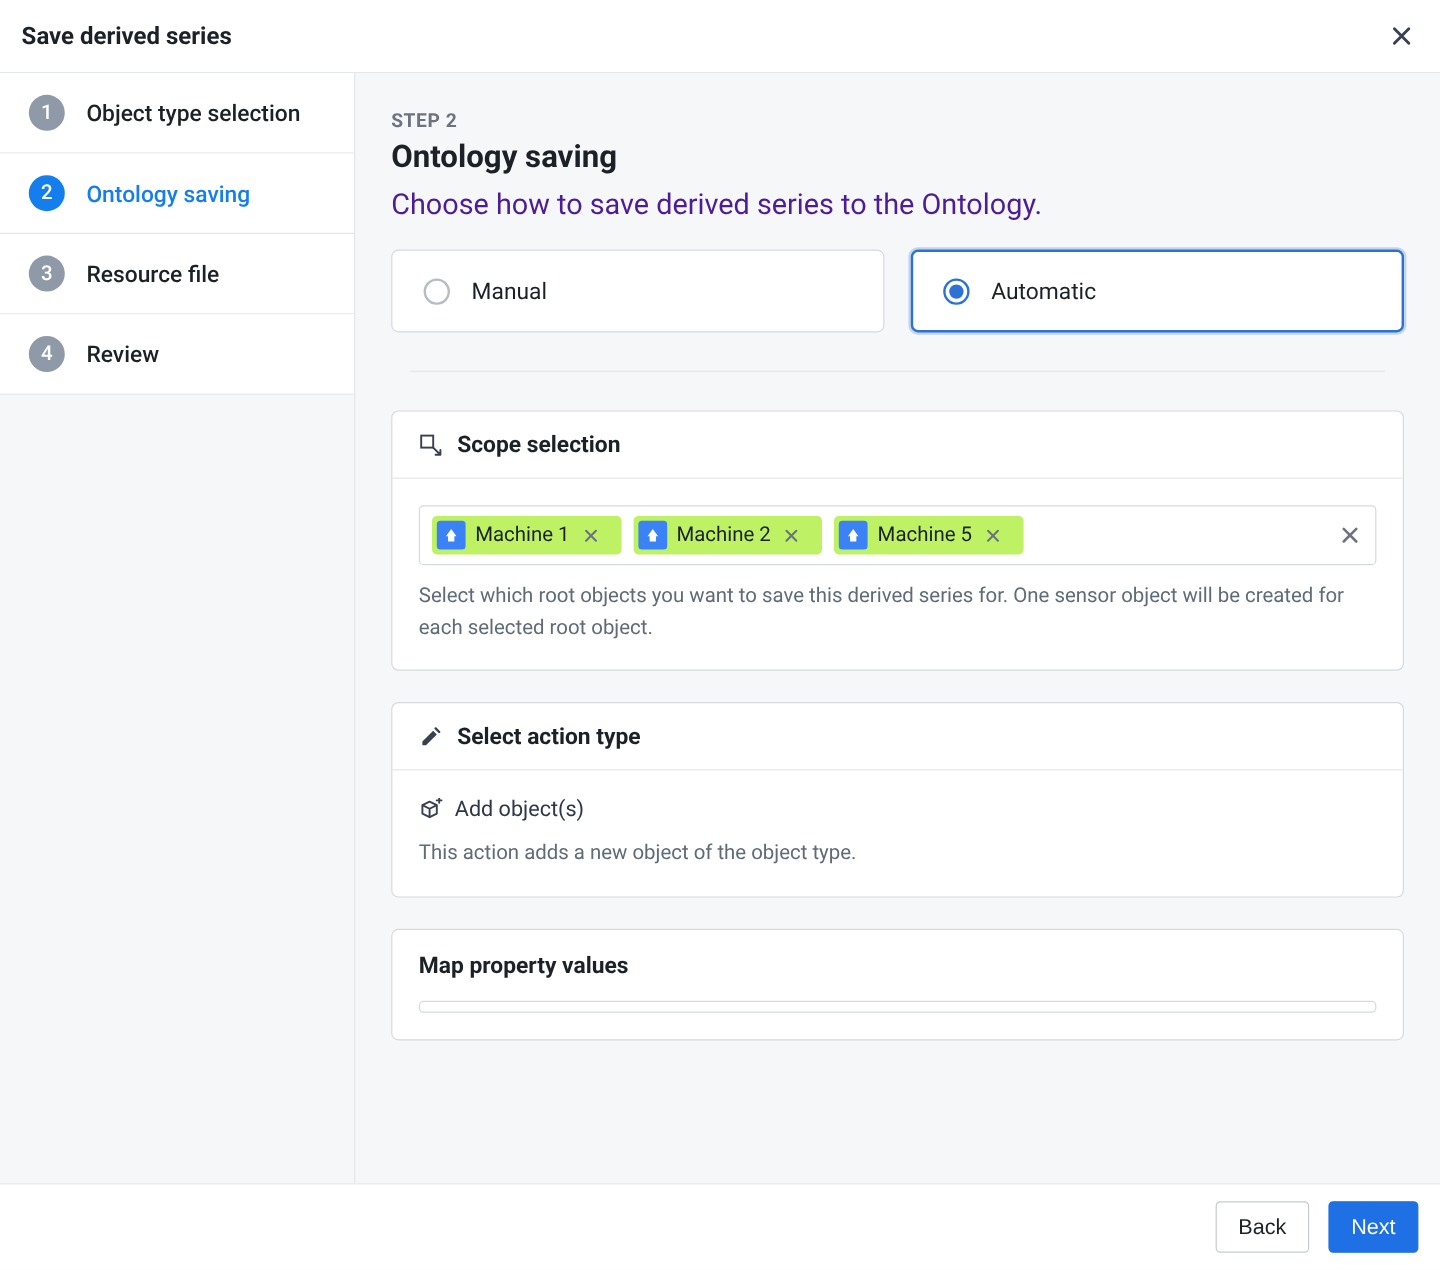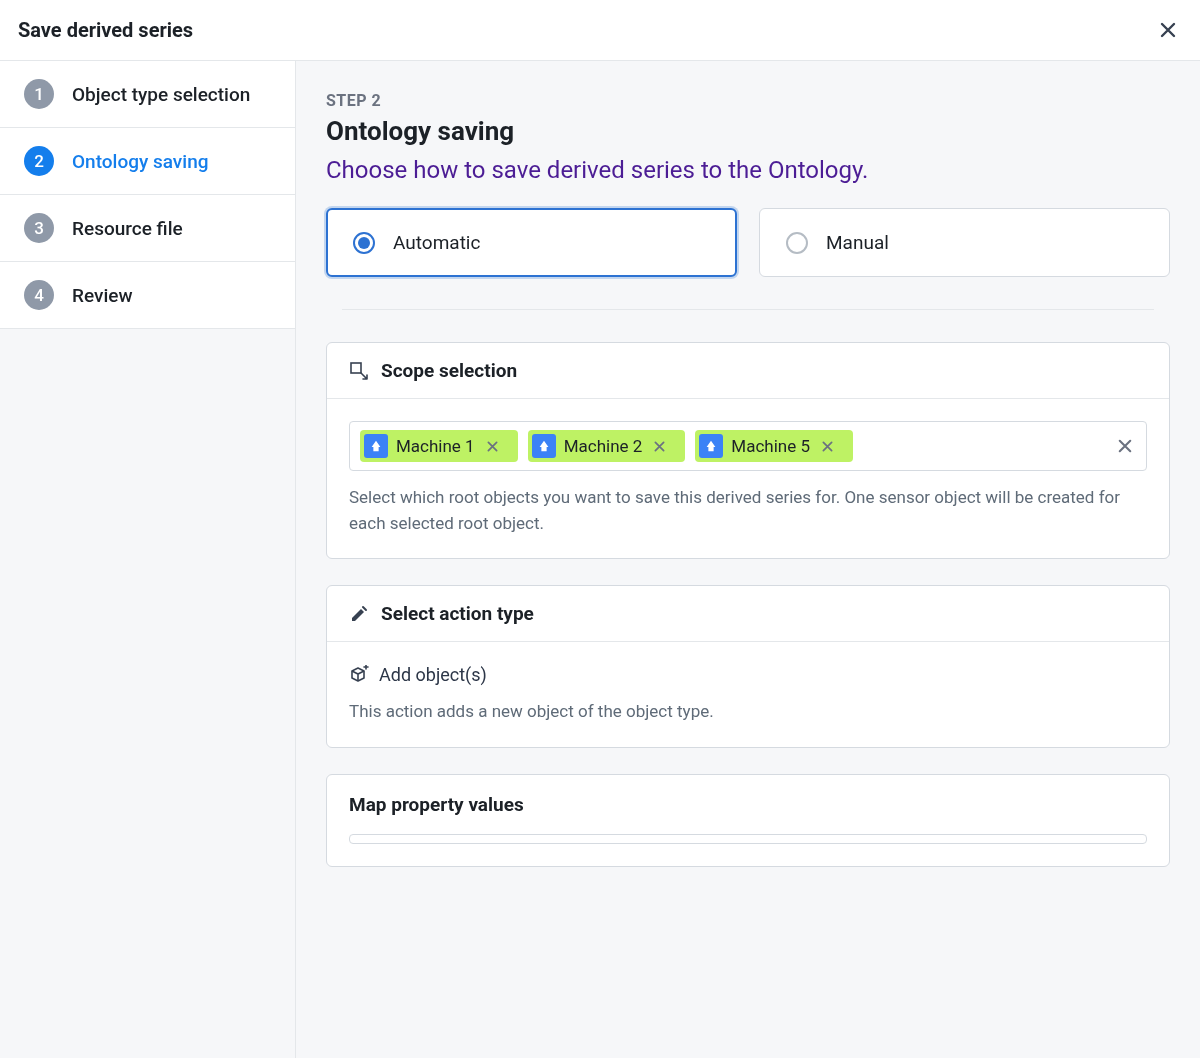--- a/index.html
+++ b/index.html
@@ -320,27 +320,27 @@
       </div>
     </div>
 
     <div class="content">
 
       <div class="step-eyebrow">STEP 2</div>
       <h1 class="step-heading">Ontology saving</h1>
       <div class="step-sub">Choose how to save derived series to the Ontology.</div>
 
       <div class="radio-row">
+        <div class="radio-card">
+          <span class="radio-dot"></span>
+          <span>Manual</span>
+        </div>
         <div class="radio-card selected">
           <span class="radio-dot"></span>
           <span>Automatic</span>
-        </div>
-        <div class="radio-card">
-          <span class="radio-dot"></span>
-          <span>Manual</span>
         </div>
       </div>
 
       <hr class="divider">
 
       <div class="card">
         <div class="card-header">
           <svg class="icon-svg" width="20" height="20" viewBox="0 0 20 20" fill="none">
             <rect x="2" y="2" width="10" height="10" stroke="#374151" stroke-width="1.6"></rect>
             <path d="M12 12 L18 18 M18 14 V18 H14" stroke="#374151" stroke-width="1.6" stroke-linecap="round" stroke-linejoin="round"></path>
@@ -423,14 +423,18 @@
         <div class="card-body-noheader">Map property values</div>
         <div class="card-body" style="padding-top:0;">
           <div style="border:1px solid #d5dae0; border-radius:4px; height:10px;"></div>
         </div>
       </div>
 
     </div>
 
   </div>
 
+  <div class="footer">
+    <button class="btn">Back</button>
+    <button class="btn primary">Next</button>
+  </div>
 
 </div>
 
 </body></html>

